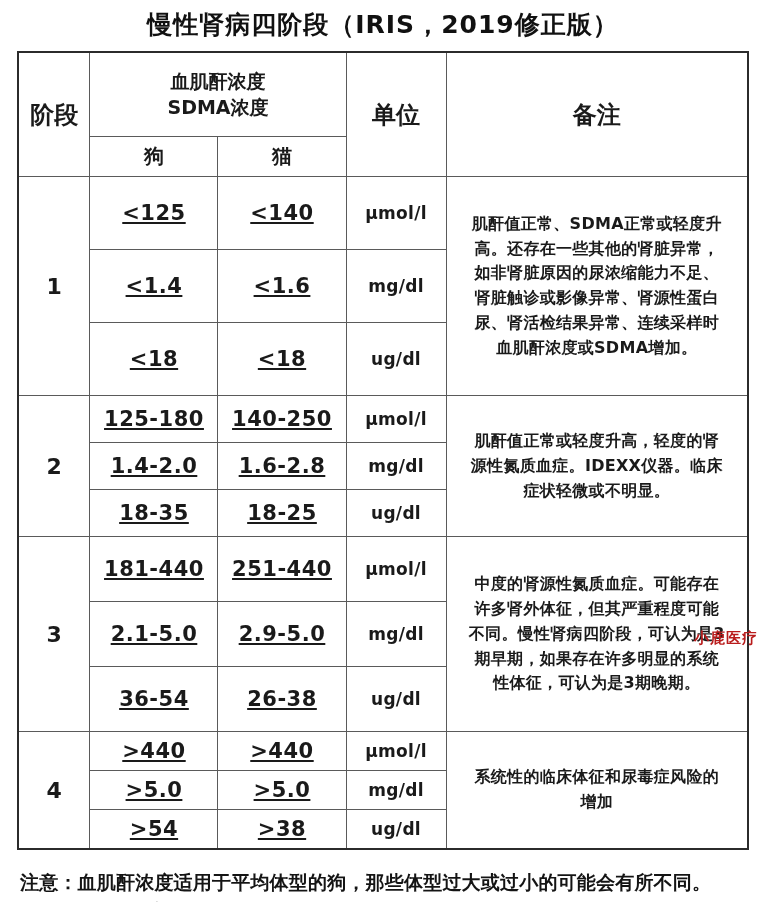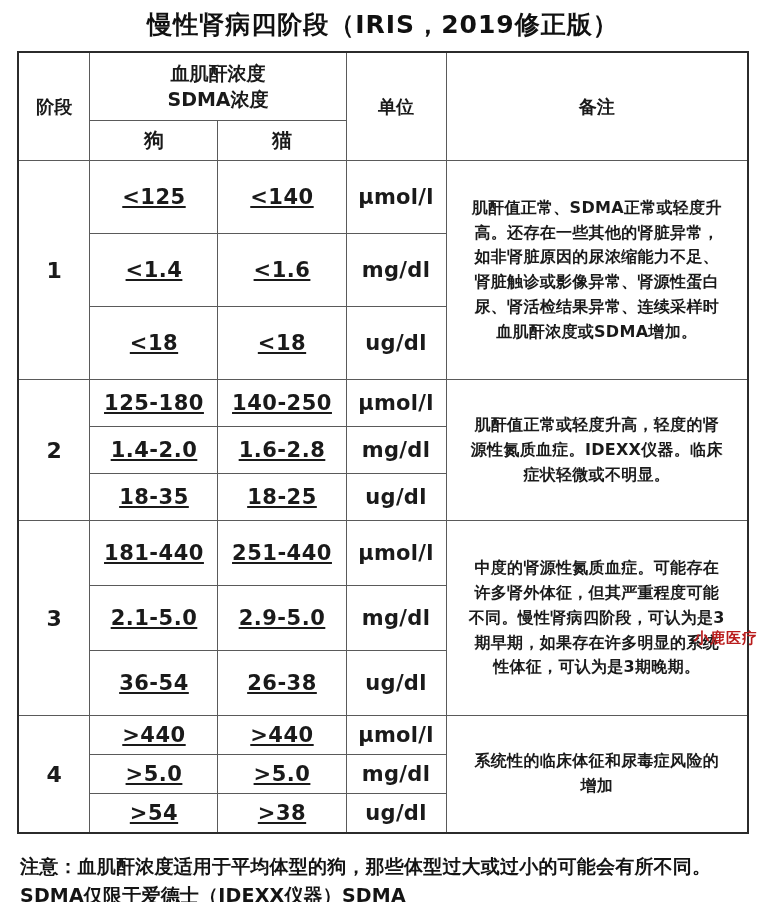--- a/index.html
+++ b/index.html
@@ -45,40 +45,40 @@
   
   col.c-stage  { width: 72px; }
   col.c-dog    { width: 128px; }
   col.c-cat    { width: 128px; }
   col.c-unit   { width: 100px; }
   col.c-note   { width: 302px; }
 
   .hdr-analyte {
     font-size: 19px;
     line-height: 1.35;
-    padding: 8px 4px;
+    padding: 16px 4px;
   }
   .hdr-stage, .hdr-unit, .hdr-note {
-    font-size: 18px;
+    font-size: 24px;
   }
   .hdr-species {
     font-size: 20px;
     padding: 6px 0;
   }
   td.stage-cell {
     font-size: 22px;
   }
   td.val {
     font-size: 21px;
     padding: 11px 0;
     letter-spacing: 0.5px;
     text-decoration: underline;
   }
   td.unit {
-    font-size: 21px;
+    font-size: 17px;
     padding: 11px 0;
     letter-spacing: 0.3px;
   }
   td.note {
     font-size: 16px;
     font-weight: bold;
     text-align: left;
     line-height: 1.55;
     padding: 8px 20px;
     letter-spacing: 0.3px;

